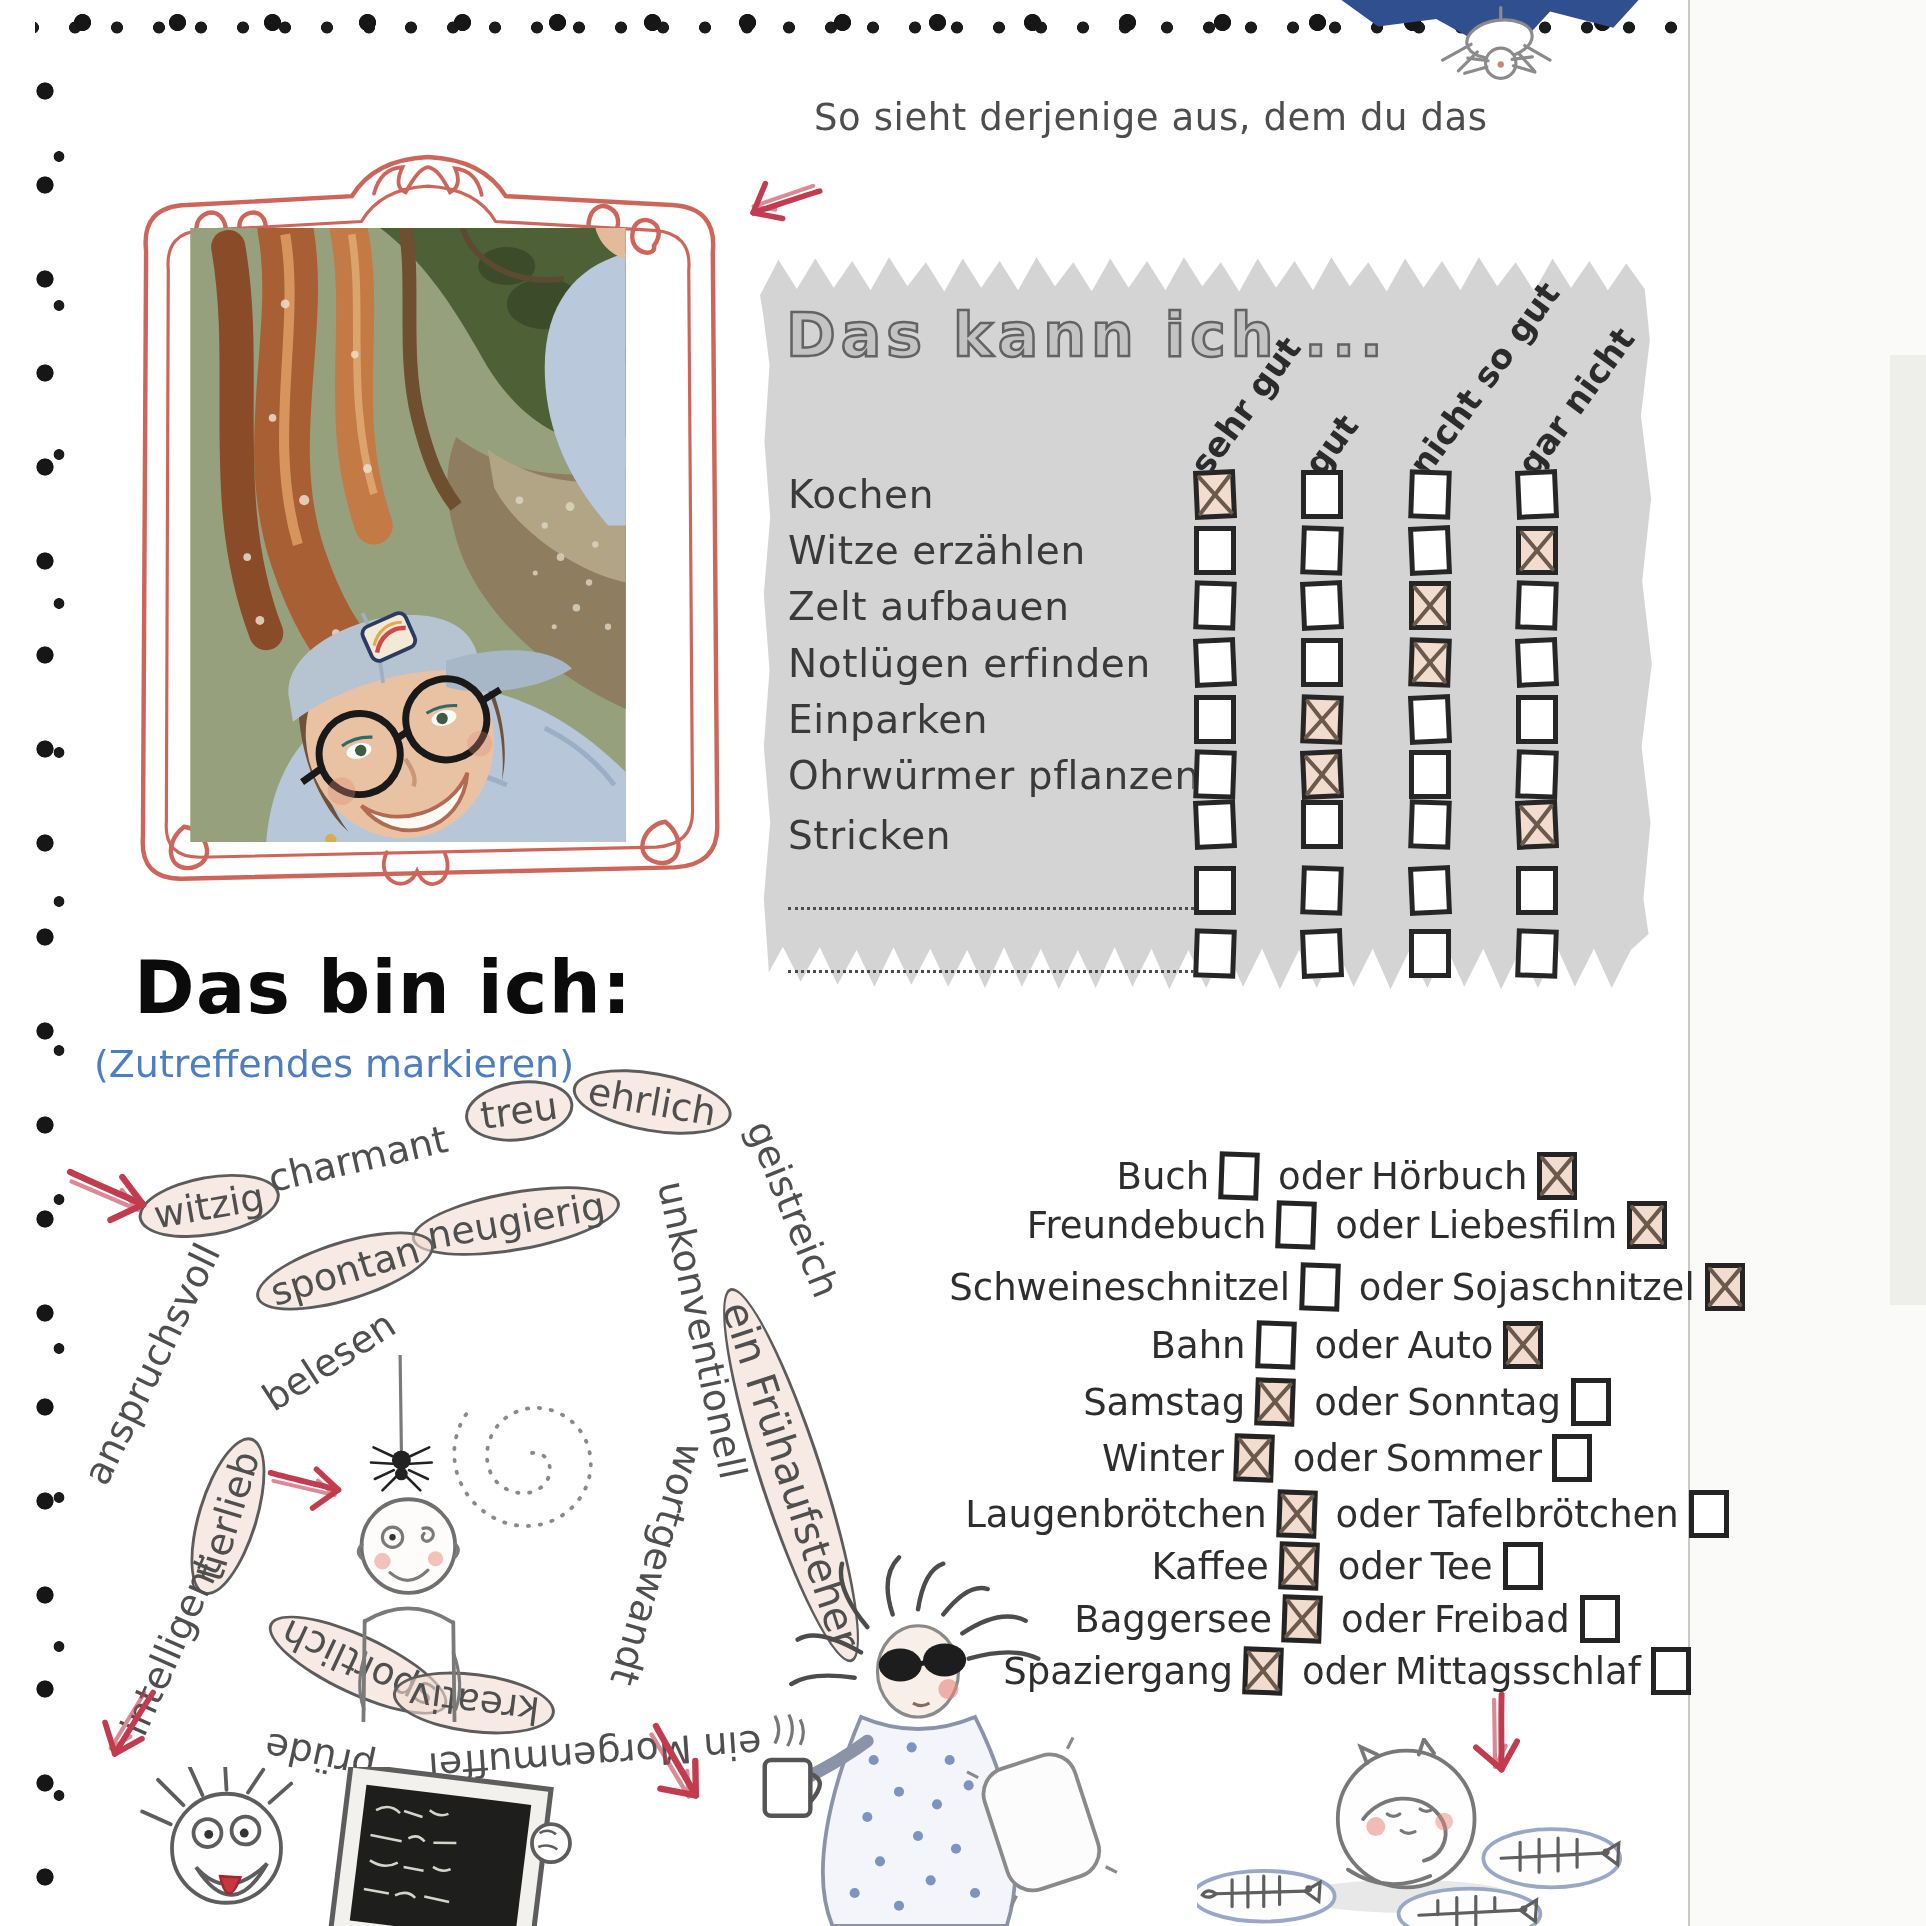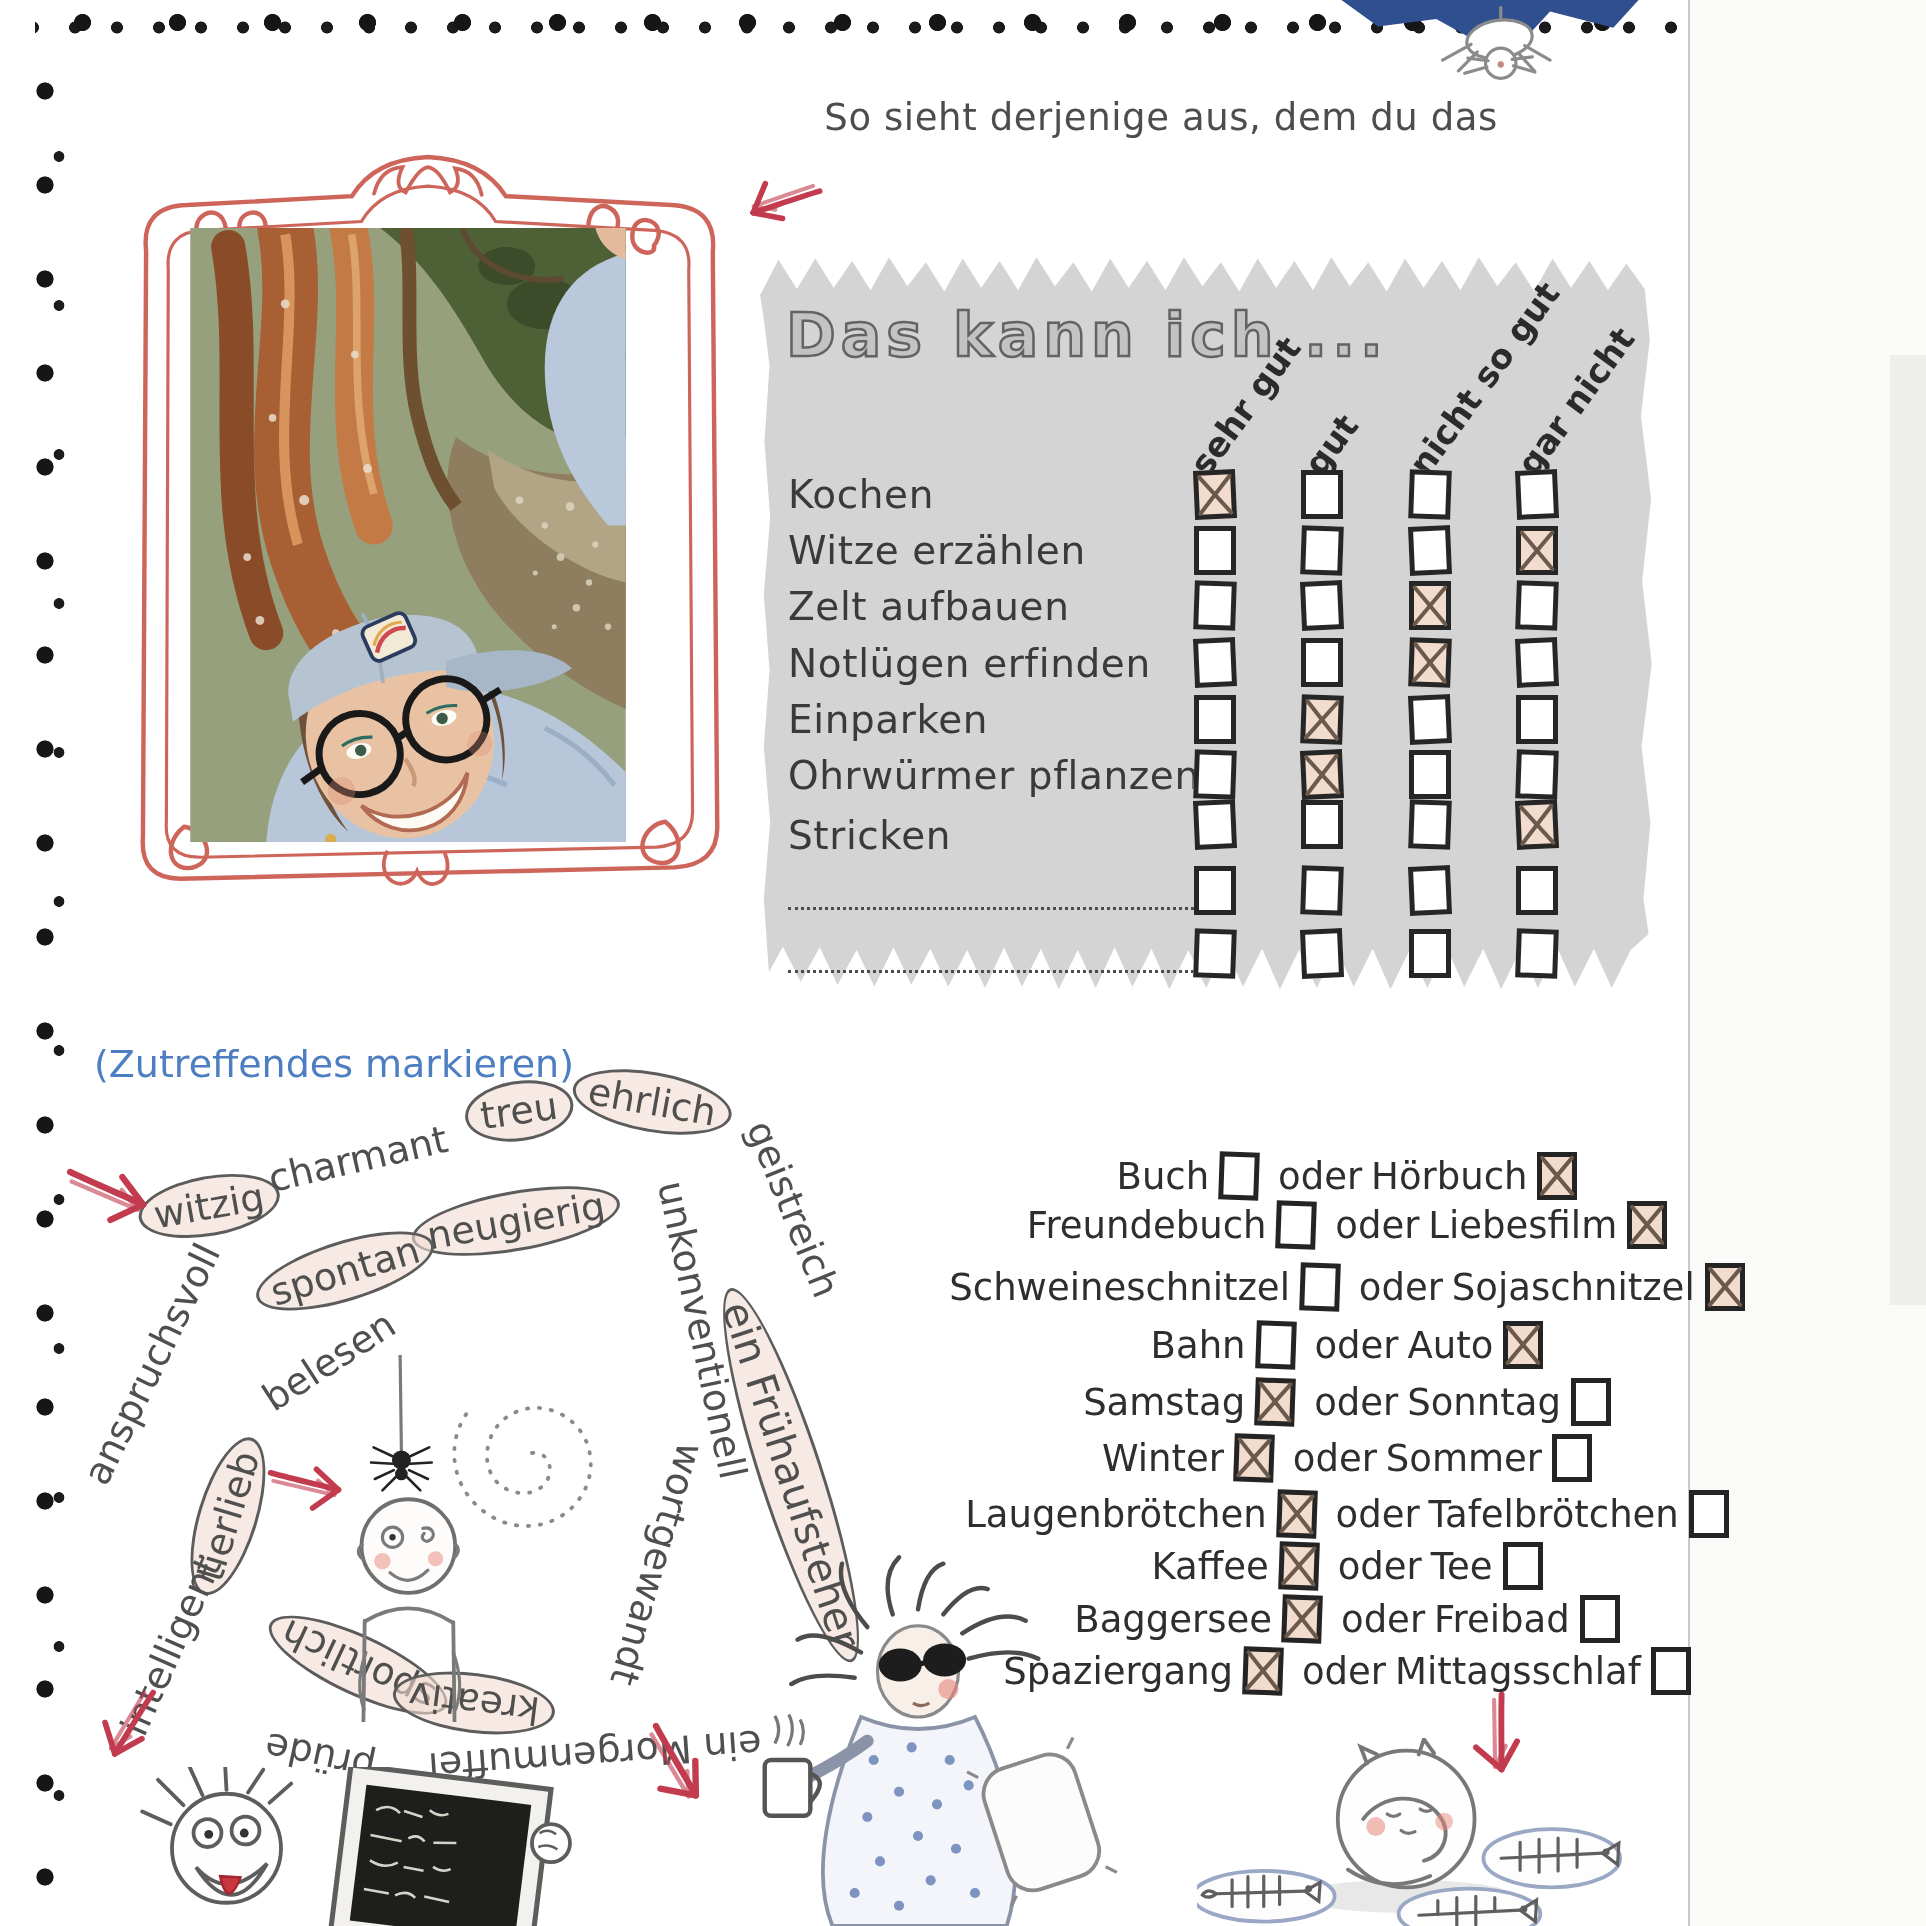--- a/index.html
+++ b/index.html
@@ -23,21 +23,21 @@
     background-position:0 0, 14px 38px;
     background-repeat:repeat-y;}
 
   
   .page-edge-line{position:absolute;left:1688px;top:0;width:1.9px;height:1926px;background:#c9c9c6;}
   .page-right-strip{position:absolute;left:1690px;top:0;width:236px;height:1926px;background:#fafaf8;}
   .page-right-shade{position:absolute;left:1890px;top:355px;width:36px;height:950px;background:#e6e6e3;opacity:.6;}
 
   
   .intro{position:absolute;left:814px;top:87px;width:684px;
-    font-size:37px;line-height:1.65;letter-spacing:0.6px;color:#4d4d4d;text-align:right;}
+    font-size:37px;line-height:1.65;letter-spacing:0.6px;color:#4d4d4d;}
   .intro p{margin:0;}
 
   
   .frame{position:absolute;left:108px;top:143px;width:641px;height:775px;}
   .frame svg{position:absolute;left:0;top:0;}
 
   
   .kann-panel{position:absolute;left:760px;top:249px;width:893px;height:744px;}
   .kann-title{position:absolute;left:786px;top:300px;font-size:60px;font-weight:700;
     letter-spacing:5px;color:#c3c3c3;-webkit-text-stroke:2.5px #636363;}
@@ -278,20 +278,21 @@
     <span class="kbox" style="left:1194px;top:866px"></span>
     <span class="kbox" style="left:1301px;top:866px"></span>
     <span class="kbox" style="left:1409px;top:866px"></span>
     <span class="kbox" style="left:1516px;top:866px"></span>
     <span class="kbox" style="left:1194px;top:929px"></span>
     <span class="kbox" style="left:1301px;top:929px"></span>
     <span class="kbox" style="left:1409px;top:929px"></span>
     <span class="kbox" style="left:1516px;top:929px"></span>
   </div>
 
+  <div class="bin-title">Das bin ich:</div>
   <div class="bin-subtitle">(Zutreffendes markieren)</div>
 
   <span class="trait checked" style="left:209px;top:1206px;--r:-10deg">witzig</span>
   <span class="trait" style="left:358px;top:1159px;--r:-13deg">charmant</span>
   <span class="trait checked" style="left:519px;top:1111px;--r:-8deg">treu</span>
   <span class="trait checked" style="left:652px;top:1102px;--r:10deg">ehrlich</span>
   <span class="trait" style="left:793px;top:1209px;--r:68deg">geistreich</span>
   <span class="trait checked" style="left:516px;top:1221px;--r:-10deg">neugierig</span>
   <span class="trait checked" style="left:345px;top:1271px;--r:-17deg">spontan</span>
   <span class="trait" style="left:702px;top:1330px;--r:78deg">unkonventionell</span>

